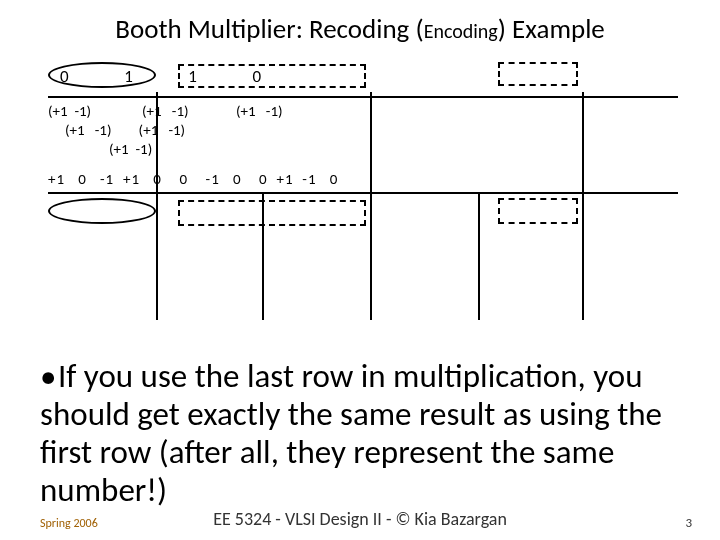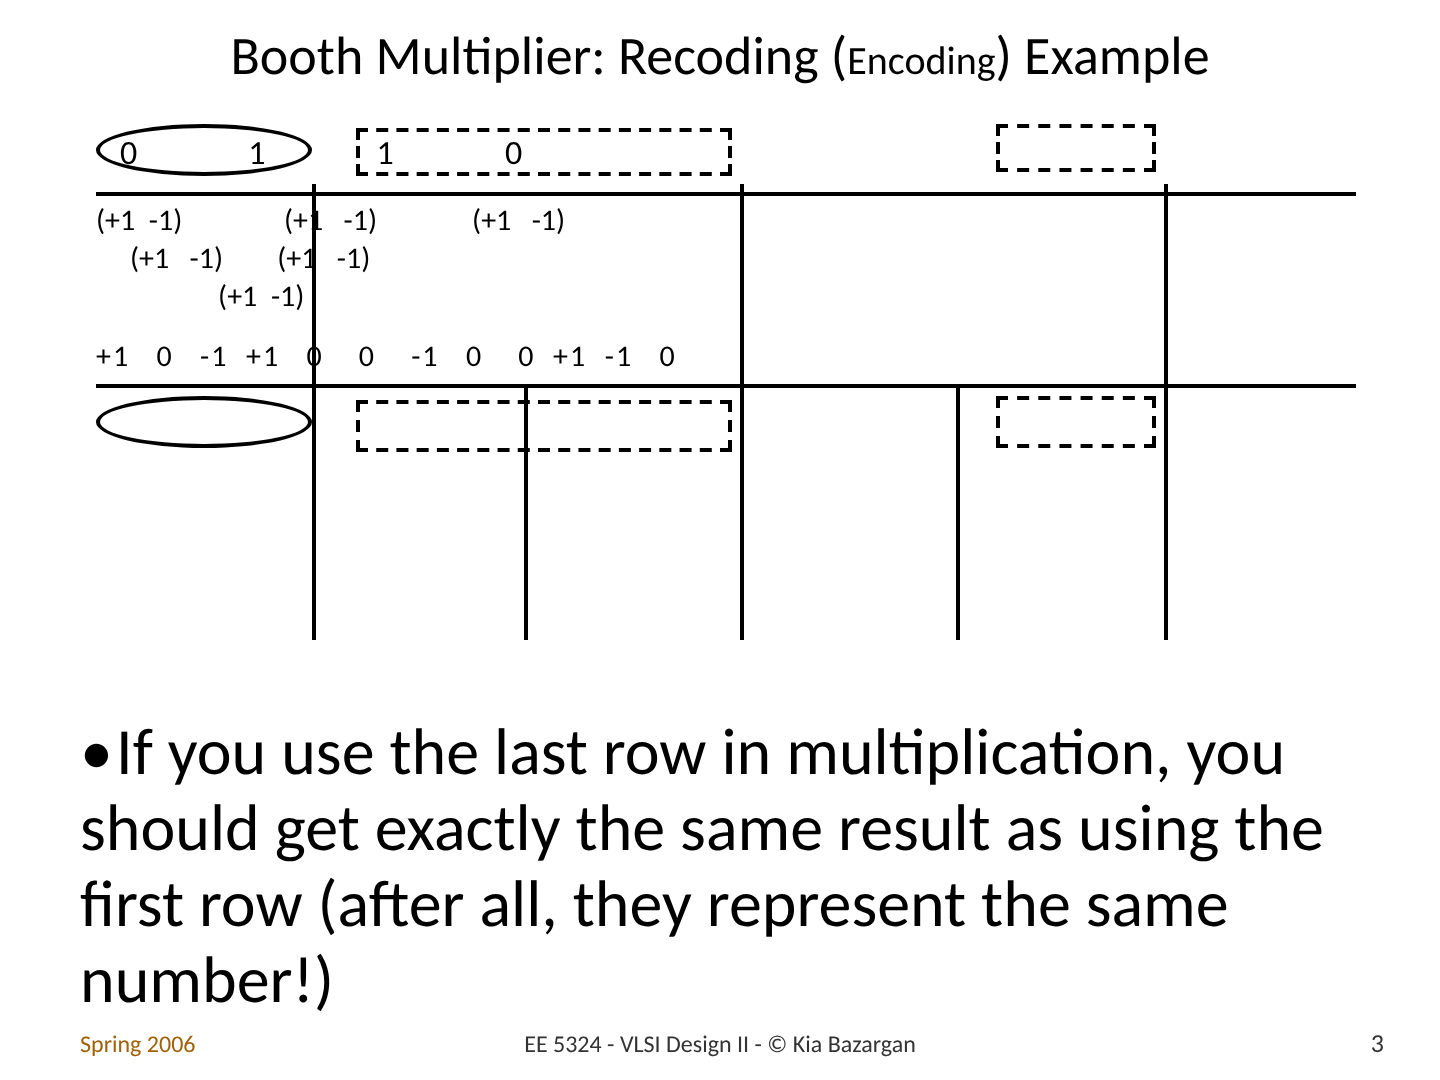--- a/index.html
+++ b/index.html
@@ -115,21 +115,21 @@
     left: 40px;
     font-size: 12px;
     color: #a16207;
   }
   .footer-center {
     position: absolute;
     bottom: 10px;
     left: 0;
     right: 0;
     text-align: center;
-    font-size: 12px;
+    font-size: 18px;
     color: #333;
   }
   .footer-right {
     position: absolute;
     bottom: 10px;
     right: 28px;
     font-size: 13px;
     color: #333;
   }
 </style>

